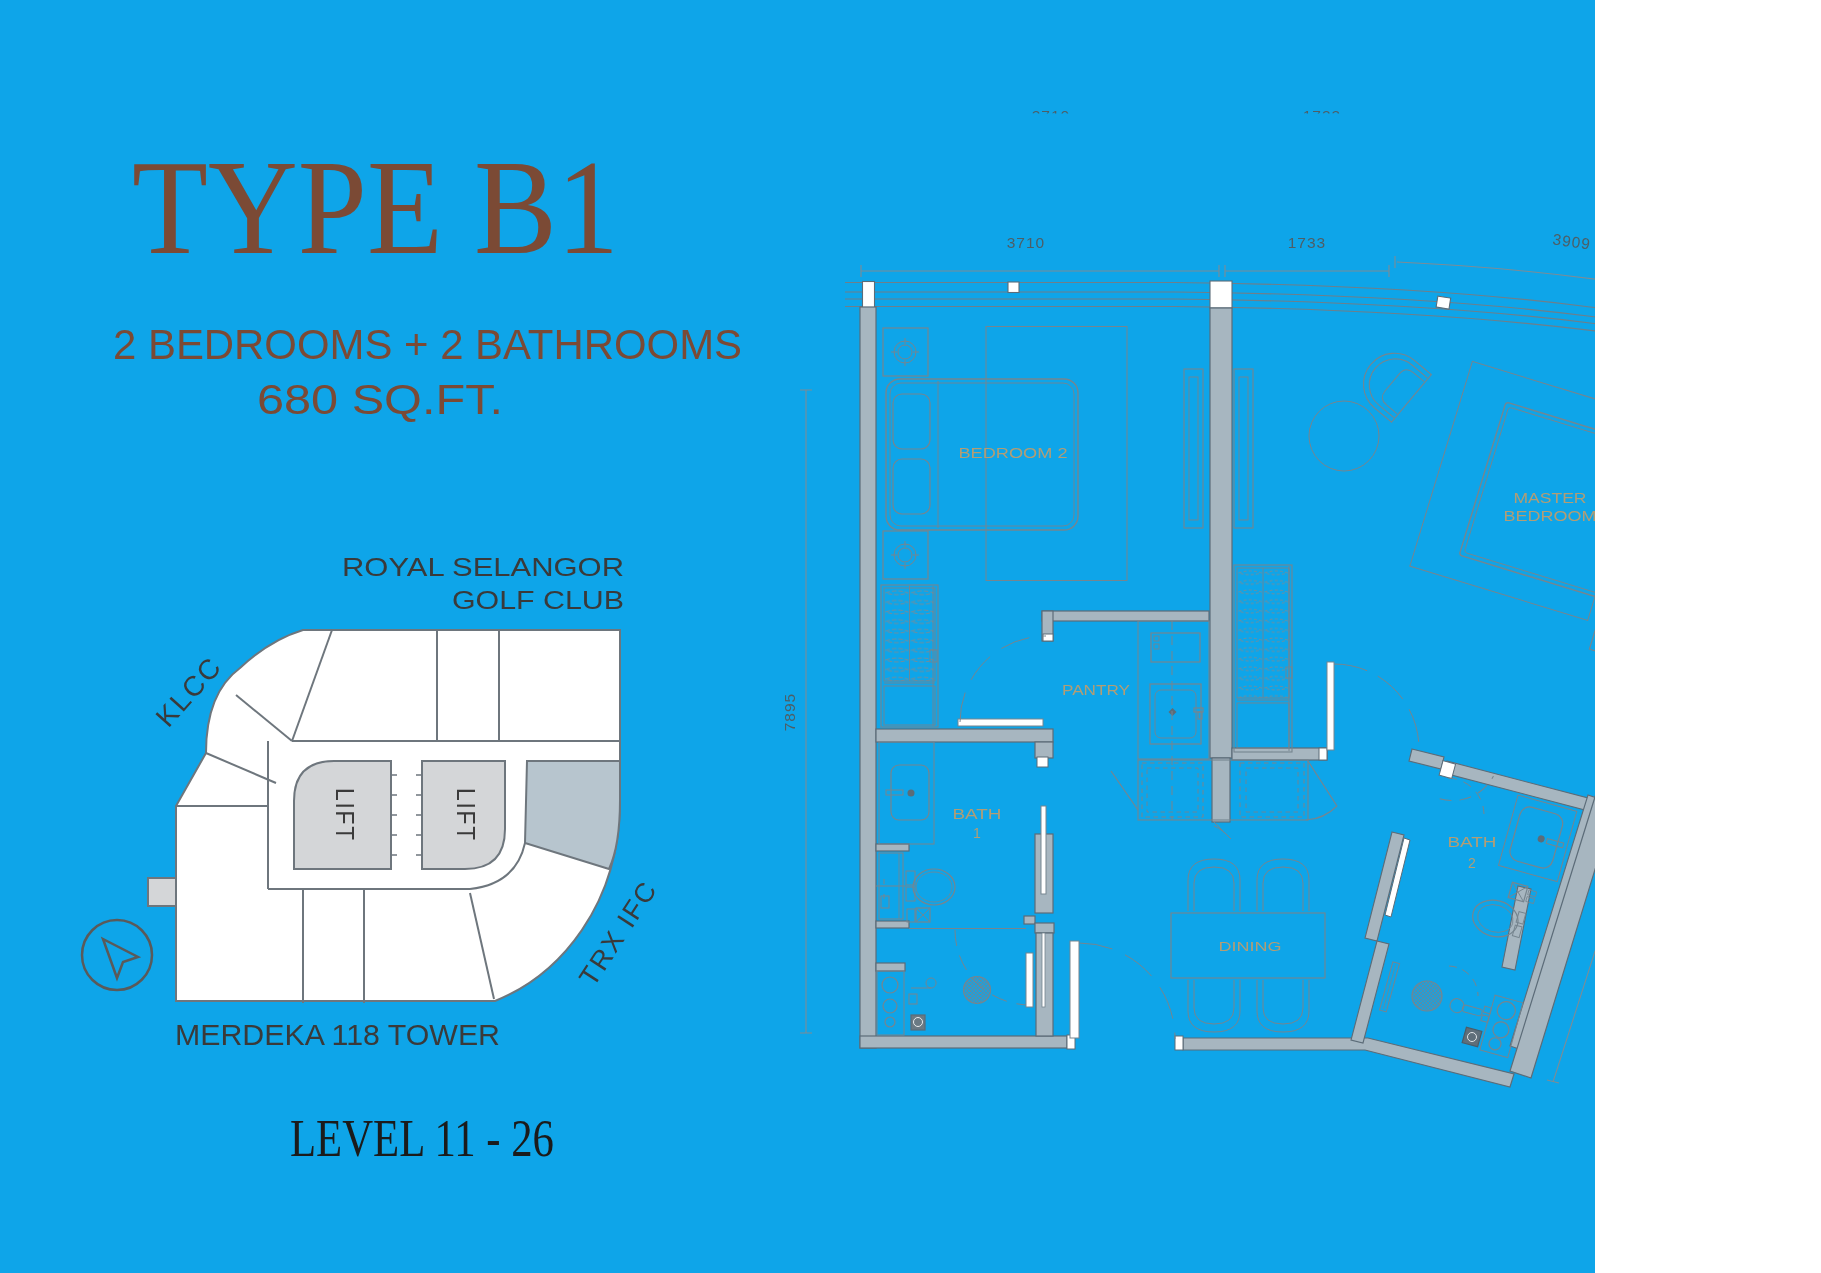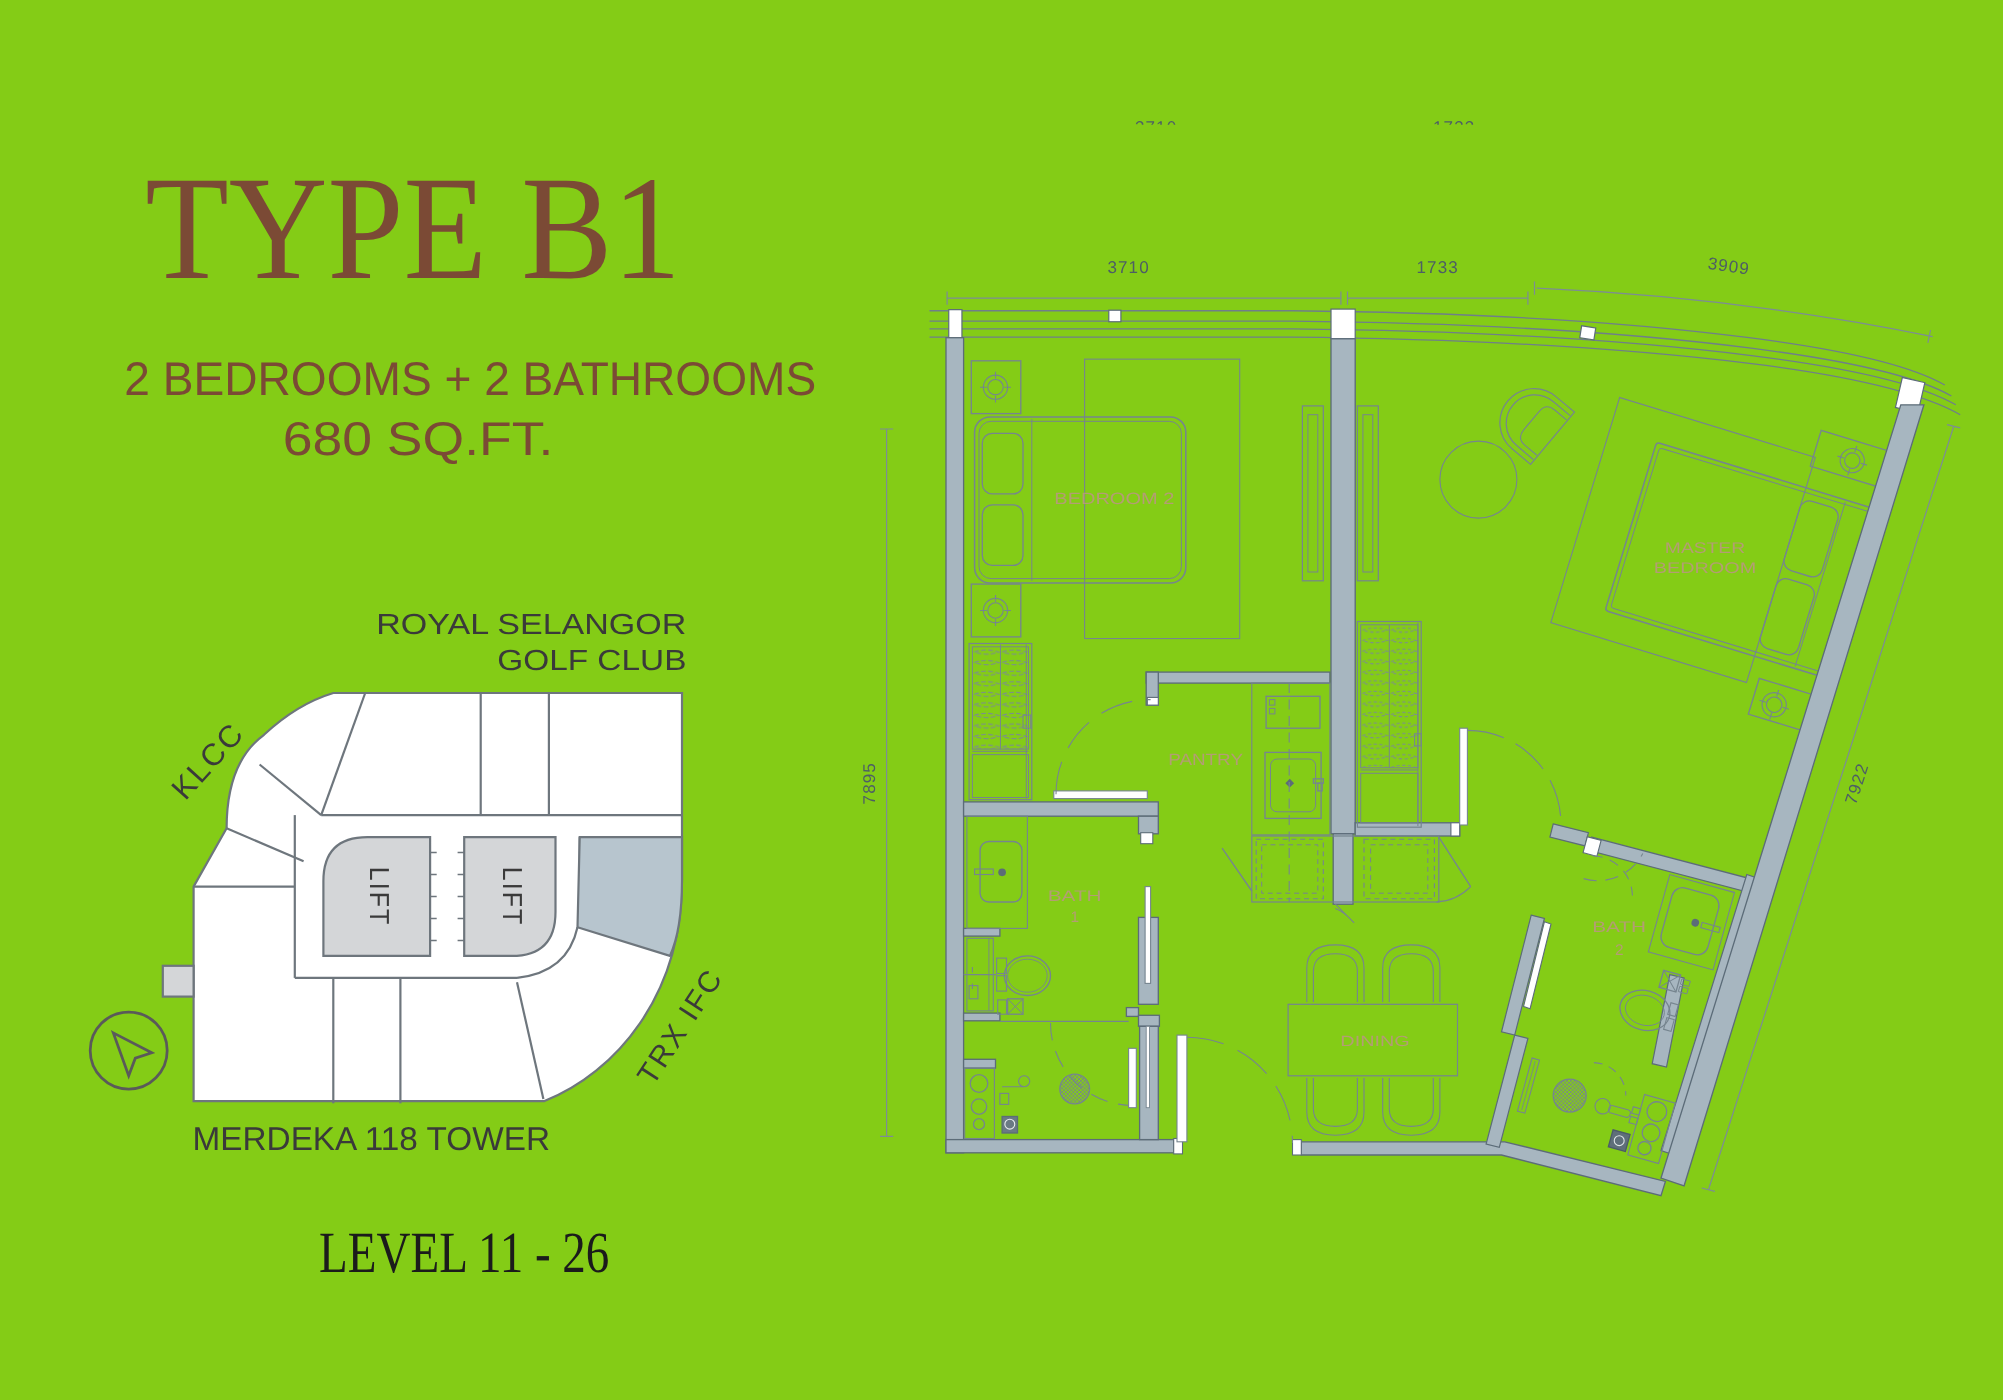--- a/index.html
+++ b/index.html
@@ -1,16 +1,16 @@
 <!DOCTYPE html>
 <html><head>
 <meta charset="utf-8">
 <style>
   html,body{margin:0;padding:0;background:#ffffff;}
-  #page{position:relative;width:1821px;height:1273px;background:#84cc16;overflow:hidden;
+  #page{position:relative;width:1595px;height:1273px;background:#0ea5e9;overflow:hidden;
         font-family:"Liberation Sans", sans-serif;}
   svg{position:absolute;left:0;top:0;}
   text{font-family:"Liberation Sans", sans-serif;}
   .serif{font-family:"Liberation Serif", serif;}
 </style>
 </head>
 <body>
 <div id="page">
 <svg width="1821" height="1273" viewBox="0 0 1821 1273">
 <defs>

